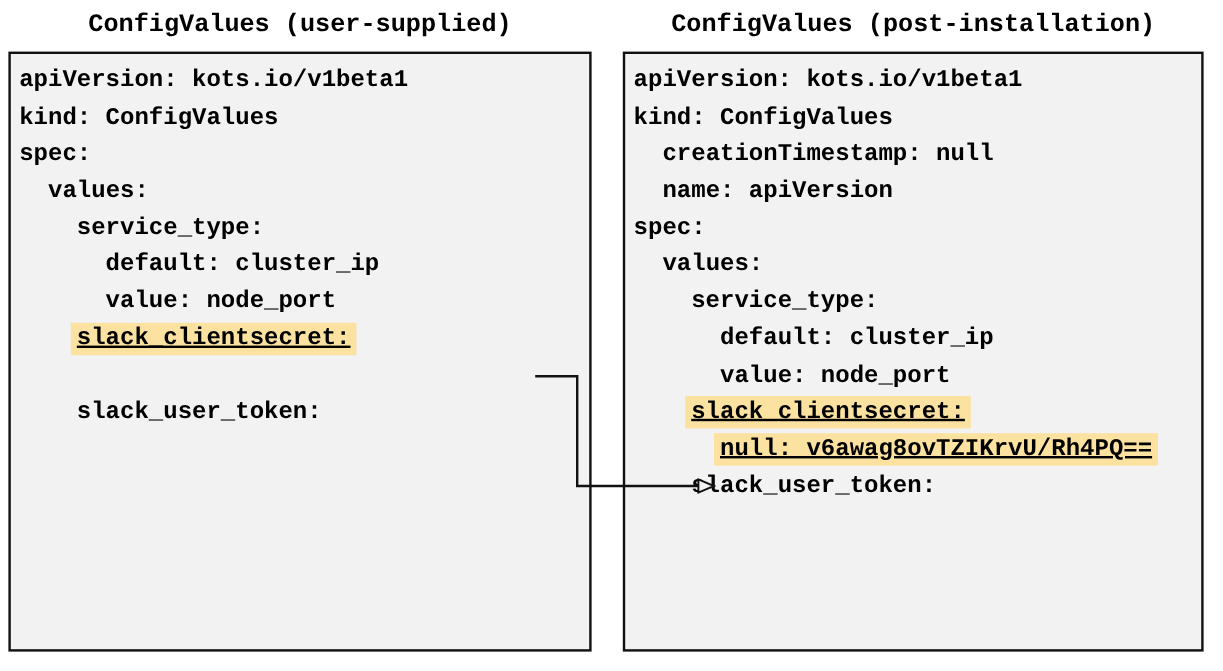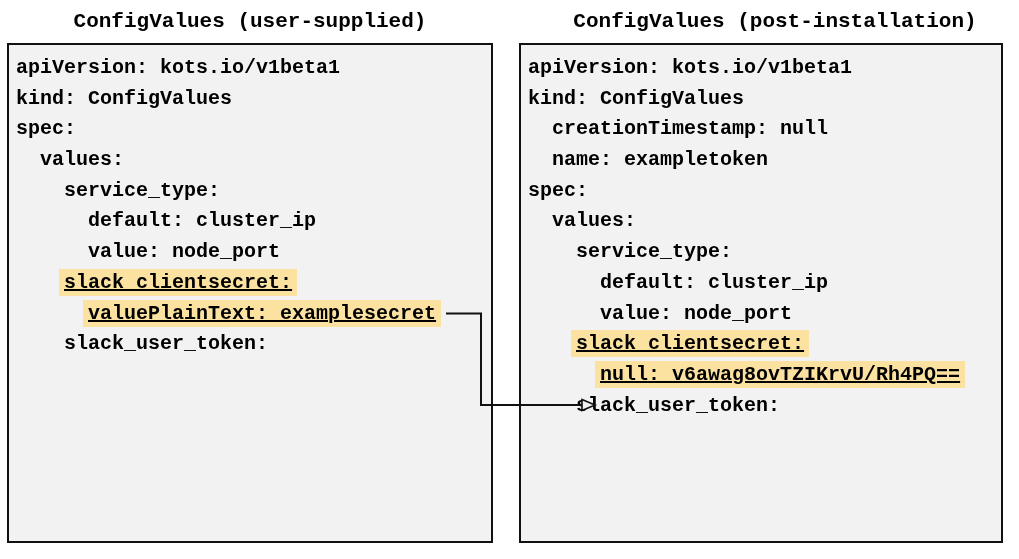--- a/index.html
+++ b/index.html
@@ -30,21 +30,21 @@
     height: 26px;
     font-size: 21px;
     font-weight: bold;
     color: var(--text);
     text-align: center;
     white-space: pre;
     line-height: 26px;
     font-family: Liberation Mono, monospace;
   }
   .panel-title.left  { left: 7px;   width: 486px; }
-  .panel-title.right { left: 533px; width: 484px; }
+  .panel-title.right { left: 519px; width: 484px; }
   .codebox {
     position: absolute;
     top: 43px;
     height: 500px;
     background: var(--box-fill);
     border: 2px solid var(--box-border);
     padding: 8px 0 13px 7px;
     font-size: 20px;
     font-weight: bold;
     color: var(--text);
@@ -82,29 +82,29 @@
 
   <div class="codebox left">
       <div class="code-line"><span class="ind"></span><span class="txt">apiVersion: kots.io/v1beta1</span></div>
       <div class="code-line"><span class="ind"></span><span class="txt">kind: ConfigValues</span></div>
       <div class="code-line"><span class="ind"></span><span class="txt">spec:</span></div>
       <div class="code-line"><span class="ind">  </span><span class="txt">values:</span></div>
       <div class="code-line"><span class="ind">    </span><span class="txt">service_type:</span></div>
       <div class="code-line"><span class="ind">      </span><span class="txt">default: cluster_ip</span></div>
       <div class="code-line"><span class="ind">      </span><span class="txt">value: node_port</span></div>
       <div class="code-line"><span class="ind">    </span><span class="txt hl">slack_clientsecret:</span></div>
-      <div class="code-line"><span class="ind">      </span><span class="txt hl">valuePlainText: examplesecret</span></div>
+      <div class="code-line"><span class="ind">      </span></div>
       <div class="code-line"><span class="ind">    </span><span class="txt">slack_user_token:</span></div>
     </div>
 
   <div class="codebox right">
       <div class="code-line"><span class="ind"></span><span class="txt">apiVersion: kots.io/v1beta1</span></div>
       <div class="code-line"><span class="ind"></span><span class="txt">kind: ConfigValues</span></div>
       <div class="code-line"><span class="ind">  </span><span class="txt">creationTimestamp: null</span></div>
-      <div class="code-line"><span class="ind">  </span><span class="txt">name: exampletoken</span></div>
+      <div class="code-line"><span class="ind">  </span><span class="txt">name: apiVersion</span></div>
       <div class="code-line"><span class="ind"></span><span class="txt">spec:</span></div>
       <div class="code-line"><span class="ind">  </span><span class="txt">values:</span></div>
       <div class="code-line"><span class="ind">    </span><span class="txt">service_type:</span></div>
       <div class="code-line"><span class="ind">      </span><span class="txt">default: cluster_ip</span></div>
       <div class="code-line"><span class="ind">      </span><span class="txt">value: node_port</span></div>
       <div class="code-line"><span class="ind">    </span><span class="txt hl">slack_clientsecret:</span></div>
       <div class="code-line"><span class="ind">      </span><span class="txt hl">null: v6awag8ovTZIKrvU/Rh4PQ==</span></div>
       <div class="code-line"><span class="ind">    </span><span class="txt">slack_user_token:</span></div>
     </div>
 

